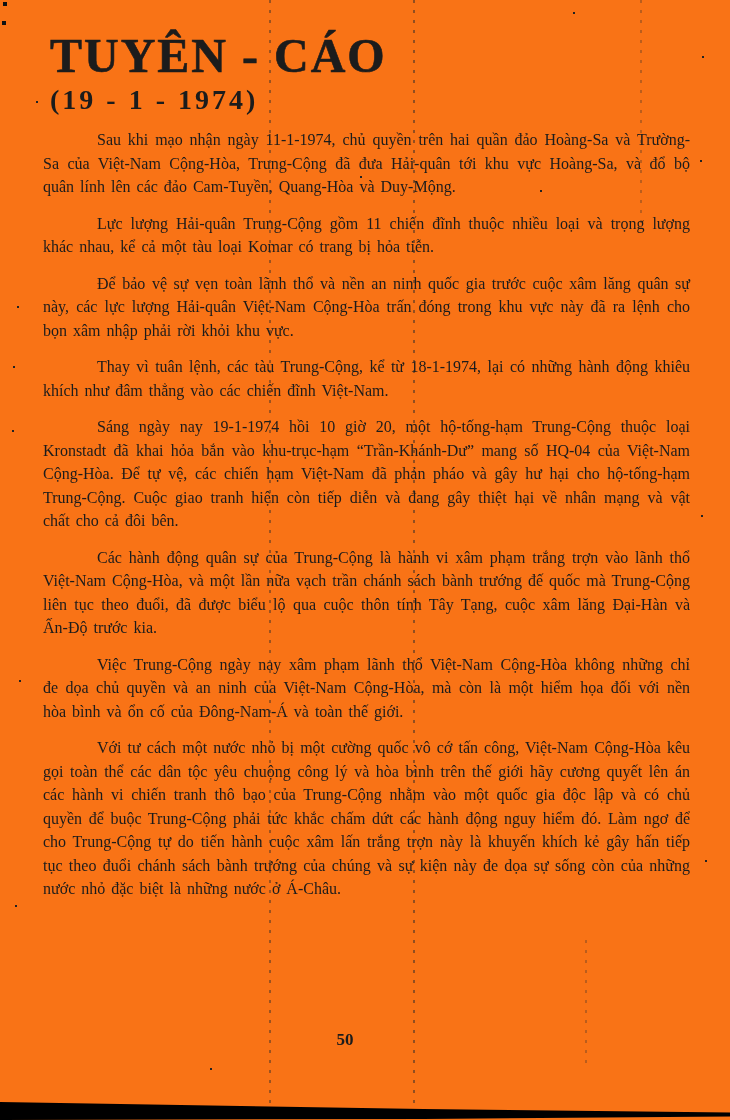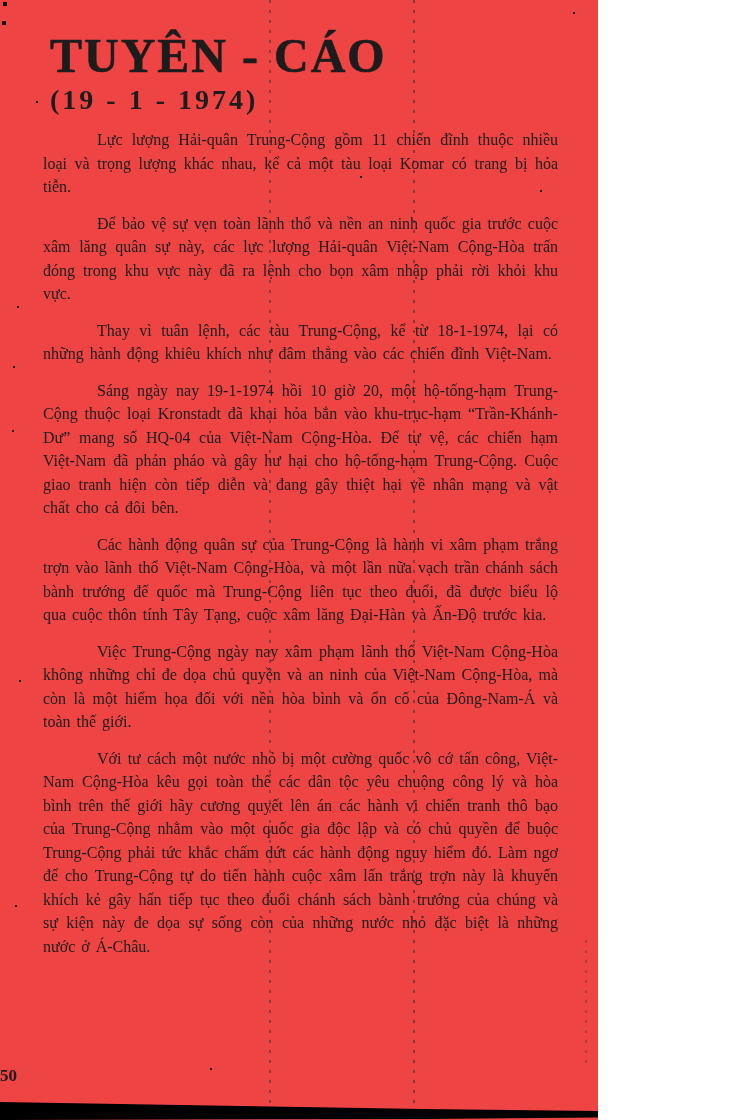--- a/index.html
+++ b/index.html
@@ -1,20 +1,20 @@
 <!DOCTYPE html>
 <html lang="vi"><head>
 <meta charset="utf-8">
 <style>
   * { margin:0; padding:0; box-sizing:border-box; }
   html,body { background:#ffffff; }
   .page {
     position:relative;
-    width:598px; height:1120px;
-    background:#ef4444;
+    width:730px; height:1120px;
+    background:#f97316;
     color:#1c1c1c;
     font-family:"Liberation Serif","DejaVu Serif",serif;
     overflow:hidden;
   }
   
   .heading { padding:30px 38px 0 50px; }
   .doc-title {
     font-size:48px; line-height:52px; font-weight:bold;
     letter-spacing:2px; white-space:nowrap;
     -webkit-text-stroke:0.6px #1c1c1c;
@@ -34,22 +34,22 @@
   
   .content { margin:0 40px 0 43px; }
   .content p {
     margin-top:13px;
     font-size:16px; line-height:23.5px;
     text-align:justify; text-indent:54px;
     word-spacing:2px;
   }
   
   .page-number {
-    position:absolute; top:1066px; left:0; width:690px;
-    font-size:17px; font-weight:bold;
+    position:absolute; top:1030px; left:0; width:690px;
+    text-align:center; font-size:17px; font-weight:bold;
   }
   
   .crease {
     position:absolute; width:2px; pointer-events:none;
     background:repeating-linear-gradient(180deg,#2a2a2a 0 3px,transparent 3px 10px);
   }
   .crease-a { left:269px; top:0; height:1120px; opacity:.45; }
   .crease-b { left:413px; top:0; height:1120px; opacity:.5; }
   .crease-c { left:640px; top:0; height:230px; opacity:.3; }
   .crease-d { left:585px; top:940px; height:130px; opacity:.3; }
@@ -76,20 +76,21 @@
 <body>
 
 <div class="page">
 
   <header class="heading">
     <div class="doc-title">TUYÊN - CÁO</div>
     <div class="doc-date">(19 - 1 - 1974)</div>
   </header>
 
   <section class="content">
+    <p>Sau khi mạo nhận ngày 11-1-1974, chủ quyền trên hai quần đảo Hoàng-Sa và Trường-Sa của Việt-Nam Cộng-Hòa, Trung-Cộng đã đưa Hải-quân tới khu vực Hoàng-Sa, và đổ bộ quân lính lên các đảo Cam-Tuyền, Quang-Hòa và Duy-Mộng.</p>
     <p>Lực lượng Hải-quân Trung-Cộng gồm 11 chiến đĩnh thuộc nhiều loại và trọng lượng khác nhau, kể cả một tàu loại Komar có trang bị hỏa tiễn.</p>
     <p>Để bảo vệ sự vẹn toàn lãnh thổ và nền an ninh quốc gia trước cuộc xâm lăng quân sự này, các lực lượng Hải-quân Việt-Nam Cộng-Hòa trấn đóng trong khu vực này đã ra lệnh cho bọn xâm nhập phải rời khỏi khu vực.</p>
     <p>Thay vì tuân lệnh, các tàu Trung-Cộng, kể từ 18-1-1974, lại có những hành động khiêu khích như đâm thẳng vào các chiến đĩnh Việt-Nam.</p>
     <p>Sáng ngày nay 19-1-1974 hồi 10 giờ 20, một hộ-tống-hạm Trung-Cộng thuộc loại Kronstadt đã khai hỏa bắn vào khu-trục-hạm “Trần-Khánh-Dư” mang số HQ-04 của Việt-Nam Cộng-Hòa. Để tự vệ, các chiến hạm Việt-Nam đã phản pháo và gây hư hại cho hộ-tống-hạm Trung-Cộng. Cuộc giao tranh hiện còn tiếp diễn và đang gây thiệt hại về nhân mạng và vật chất cho cả đôi bên.</p>
     <p>Các hành động quân sự của Trung-Cộng là hành vi xâm phạm trắng trợn vào lãnh thổ Việt-Nam Cộng-Hòa, và một lần nữa vạch trần chánh sách bành trướng đế quốc mà Trung-Cộng liên tục theo đuổi, đã được biểu lộ qua cuộc thôn tính Tây Tạng, cuộc xâm lăng Đại-Hàn và Ấn-Độ trước kia.</p>
     <p>Việc Trung-Cộng ngày nay xâm phạm lãnh thổ Việt-Nam Cộng-Hòa không những chỉ đe dọa chủ quyền và an ninh của Việt-Nam Cộng-Hòa, mà còn là một hiểm họa đối với nền hòa bình và ổn cố của Đông-Nam-Á và toàn thế giới.</p>
     <p>Với tư cách một nước nhỏ bị một cường quốc vô cớ tấn công, Việt-Nam Cộng-Hòa kêu gọi toàn thể các dân tộc yêu chuộng công lý và hòa bình trên thế giới hãy cương quyết lên án các hành vi chiến tranh thô bạo của Trung-Cộng nhằm vào một quốc gia độc lập và có chủ quyền để buộc Trung-Cộng phải tức khắc chấm dứt các hành động nguy hiểm đó. Làm ngơ để cho Trung-Cộng tự do tiến hành cuộc xâm lấn trắng trợn này là khuyến khích kẻ gây hấn tiếp tục theo đuổi chánh sách bành trướng của chúng và sự kiện này đe dọa sự sống còn của những nước nhỏ đặc biệt là những nước ở Á-Châu.</p>
   </section>
 
   <div class="page-number">50</div>

